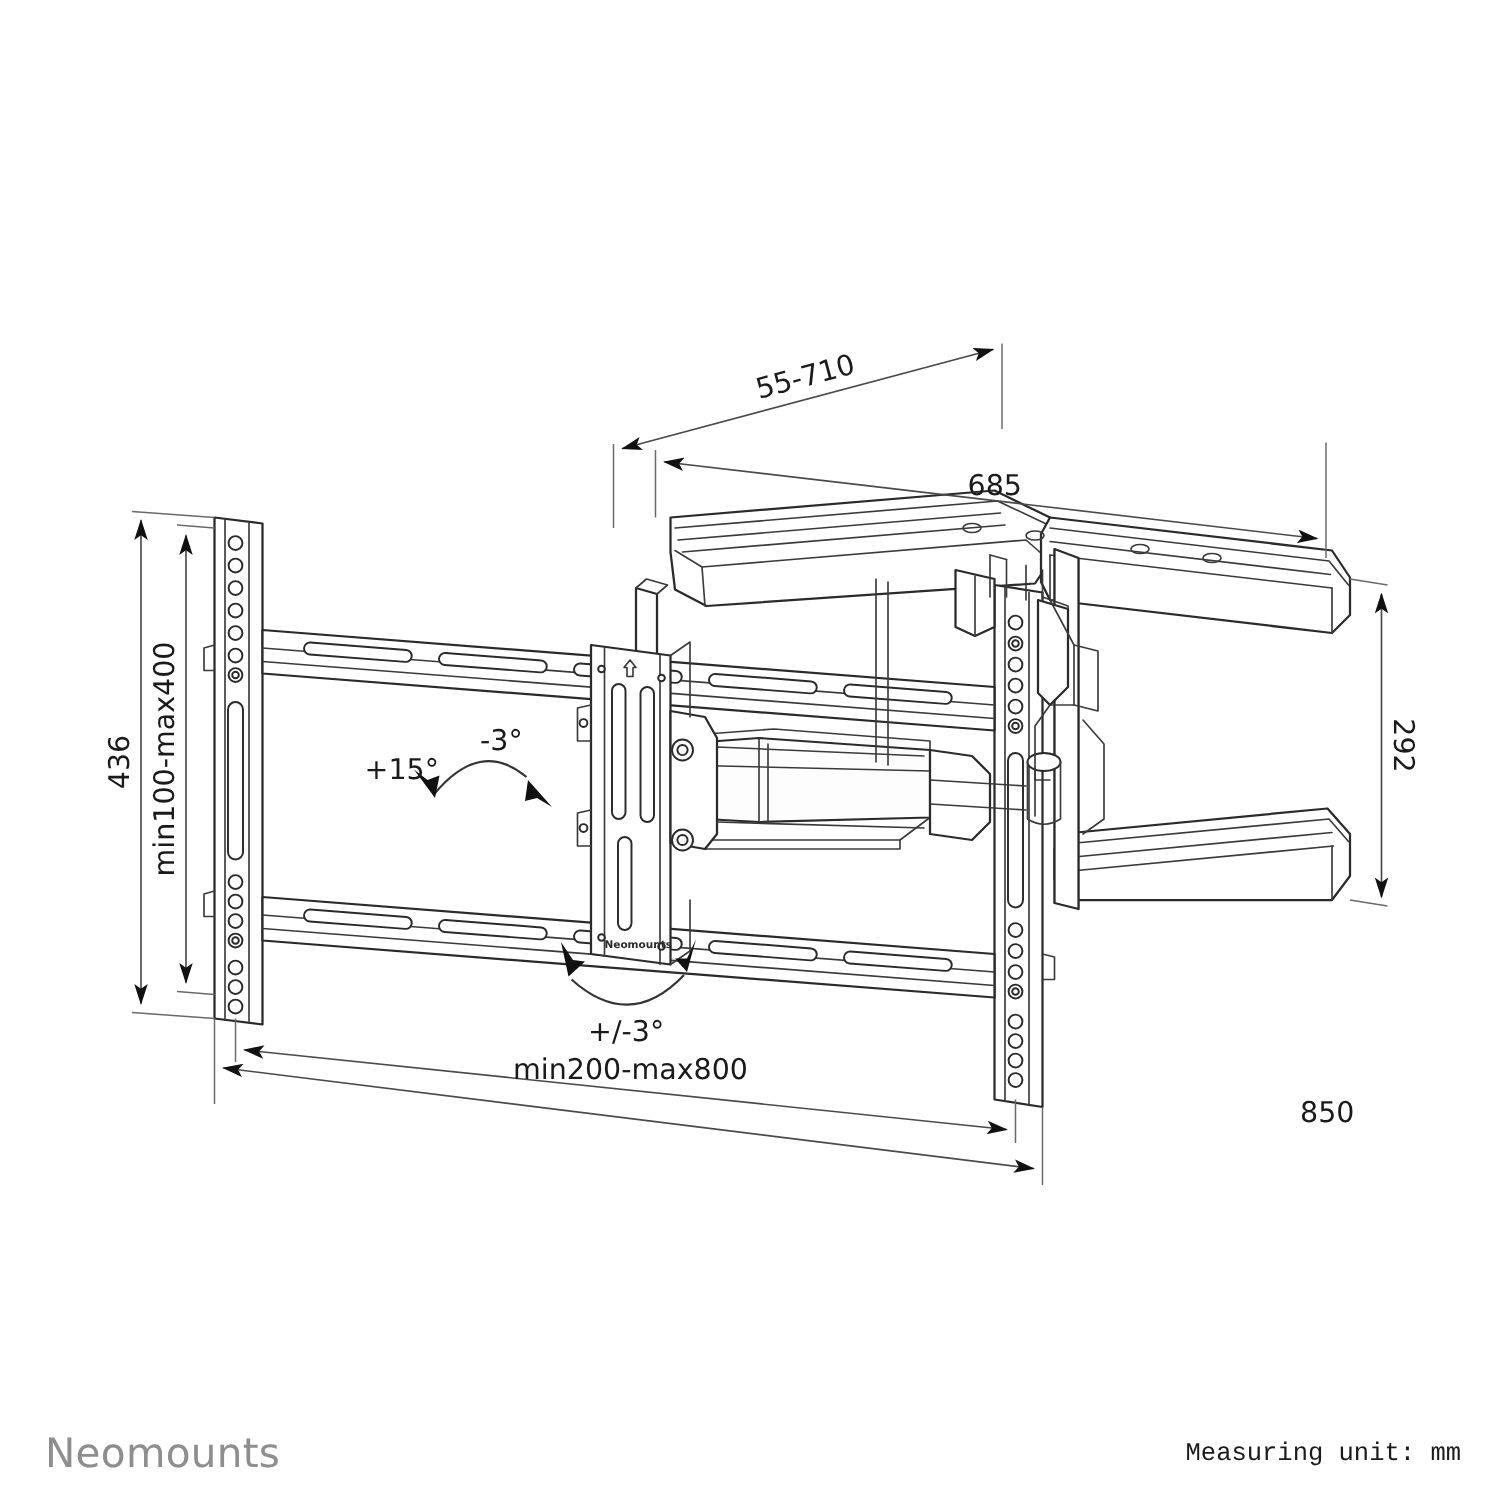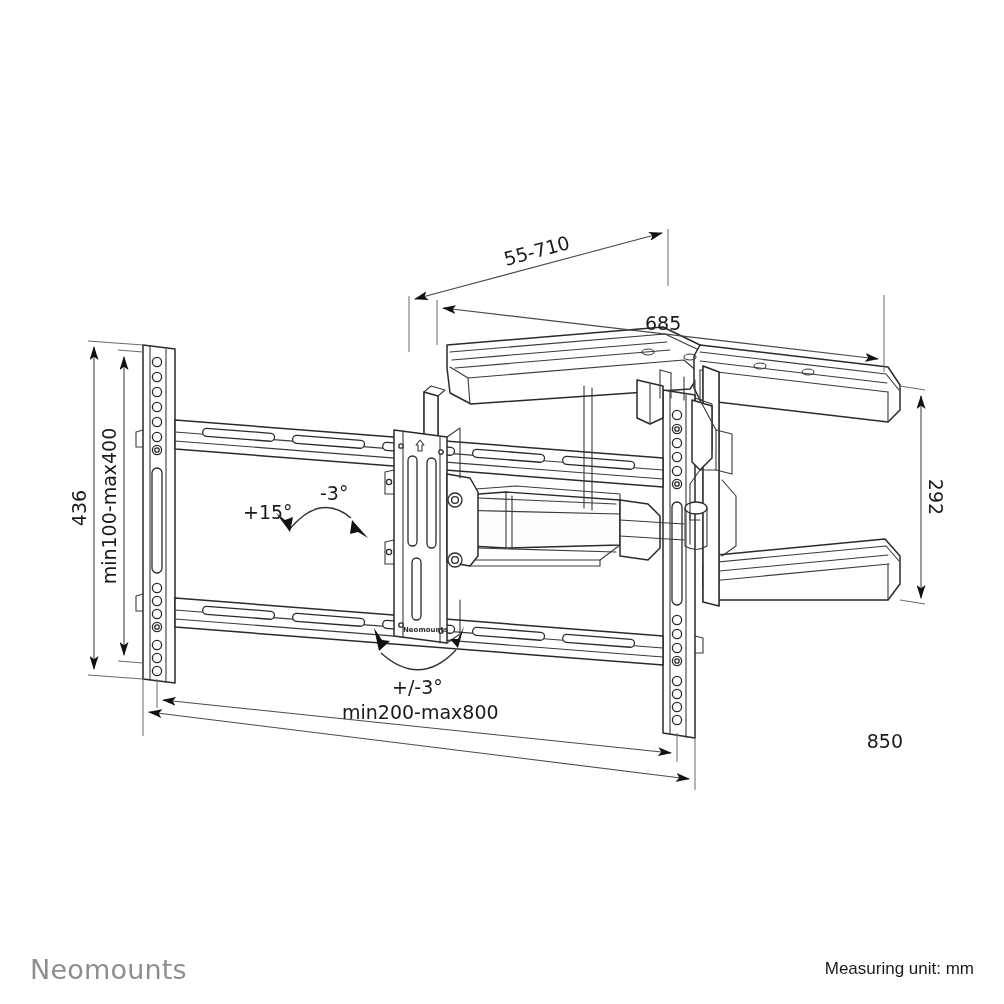--- a/index.html
+++ b/index.html
@@ -42,21 +42,21 @@
   .brand {
     color: #8e8e8e;
     font-size: 27px;
     letter-spacing: 0.2px;
     font-family: "DejaVu Sans", "Liberation Sans", sans-serif;
     font-weight: 400;
   }
   .unit {
     color: #1b1b1b;
     font-size: 17px;
-    font-family: Liberation Sans, sans-serif;
+    font-family: Liberation Mono, monospace;
   }
   
   .part      { fill:#ffffff; stroke:#2a2a2a; stroke-width:1.5; stroke-linejoin:round; stroke-linecap:round; }
   .part-thin { fill:none;    stroke:#3a3a3a; stroke-width:1.1; stroke-linejoin:round; stroke-linecap:round; }
   .part-fill { fill:#fdfdfd; stroke:#2a2a2a; stroke-width:1.4; stroke-linejoin:round; }
   .hole      { fill:#ffffff; stroke:#2a2a2a; stroke-width:1.3; }
   .slot      { fill:#ffffff; stroke:#2a2a2a; stroke-width:1.3; }
   .dimline   { fill:none; stroke:#4a4a4a; stroke-width:1.1; }
   .extline   { fill:none; stroke:#6a6a6a; stroke-width:1.0; }
   .arrowhead { fill:#111111; stroke:none; }

